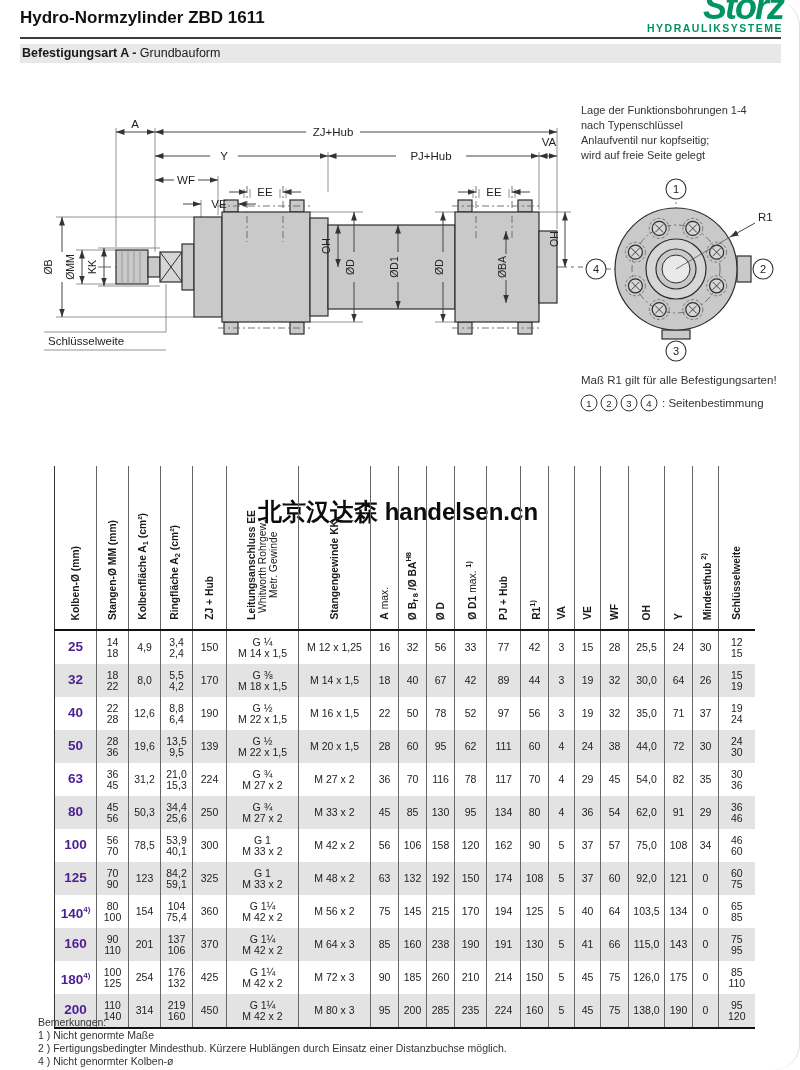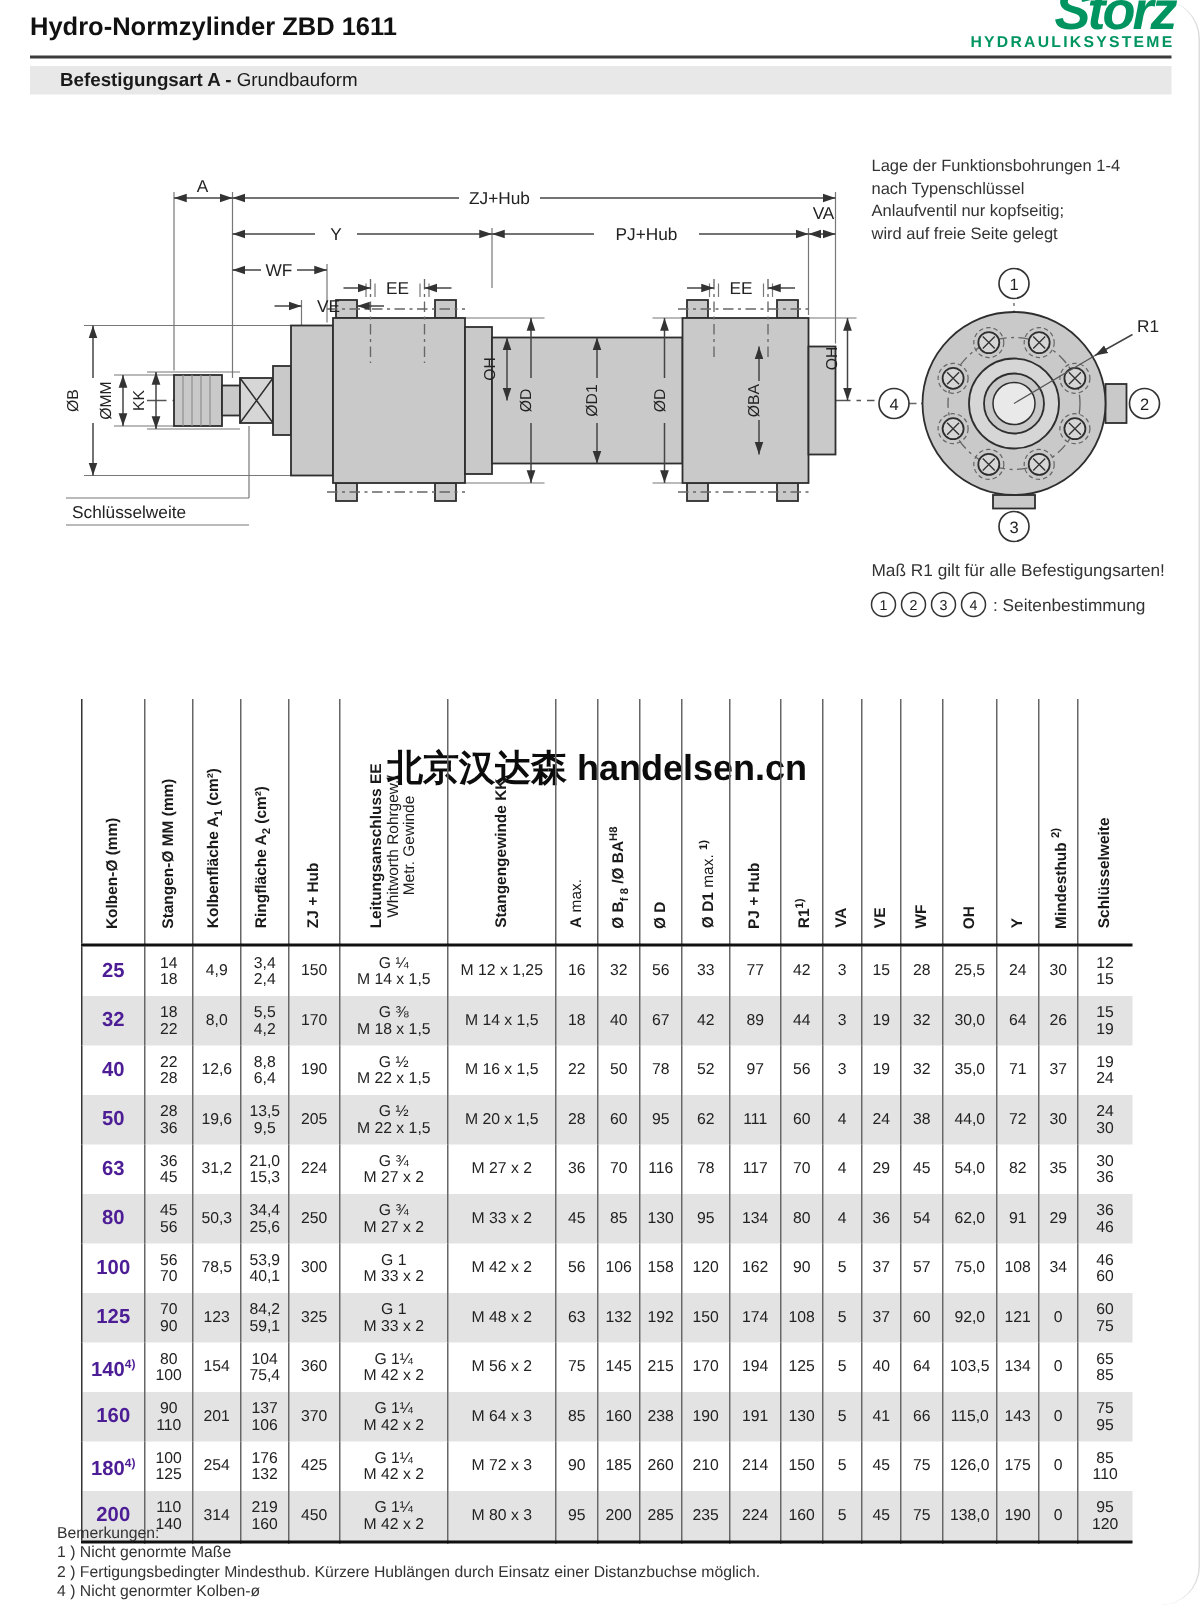--- a/index.html
+++ b/index.html
@@ -7,21 +7,21 @@
        font-family:"Liberation Sans",sans-serif;color:#1a1a1a;}
   .page{position:absolute;inset:0;background:#fff;border-right:1px solid #ddd;border-radius:26px;}
 
   
   .title{position:absolute;left:20px;top:8px;font-size:17px;font-weight:bold;color:#111;}
   .logo{position:absolute;right:16px;top:-10px;text-align:right;}
   .logo-name{font-size:36px;font-weight:bold;font-style:italic;letter-spacing:-2px;line-height:34px;}
   .logo-sub{font-size:10.5px;letter-spacing:1.5px;font-weight:bold;margin-top:-2px;}
   .head-rule{position:absolute;left:20px;right:18px;top:37px;height:2px;background:#3c3c3c;}
   .section-bar{position:absolute;left:20px;right:18px;top:44px;height:19px;background:#e8e8e8;
-               font-size:12.5px;line-height:19px;padding-left:20px;box-sizing:border-box;}
+               font-size:12.5px;line-height:19px;padding-left:2px;box-sizing:border-box;}
   .section-bar b{font-weight:bold;}
 
   
   .drawing{position:absolute;left:18px;top:92px;}
   .dim{stroke:#444;stroke-width:1;fill:none;}
   .ext{stroke:#777;stroke-width:0.8;fill:none;}
   .cl{stroke:#555;stroke-width:0.9;fill:none;stroke-dasharray:13 4 3 4;}
   .pdash{stroke:#666;stroke-width:0.9;fill:none;stroke-dasharray:7 3 2 3;}
   .shape{fill:#c9c9c9;stroke:#2e2e2e;stroke-width:1.2;}
   .shape2{fill:#d6d6d6;stroke:#2e2e2e;stroke-width:1.2;}
@@ -386,21 +386,21 @@
           <td>19
 24</td>
         </tr>
         <tr>
           <td class="col-kolben">50</td>
           <td>28
 36</td>
           <td>19,6</td>
           <td>13,5
 9,5</td>
-          <td>205</td>
+          <td>139</td>
           <td>G ½
 M 22 x 1,5</td>
           <td>M 20 x 1,5</td>
           <td>28</td>
           <td>60</td>
           <td>95</td>
           <td>62</td>
           <td>111</td>
           <td>60</td>
           <td>4</td>

